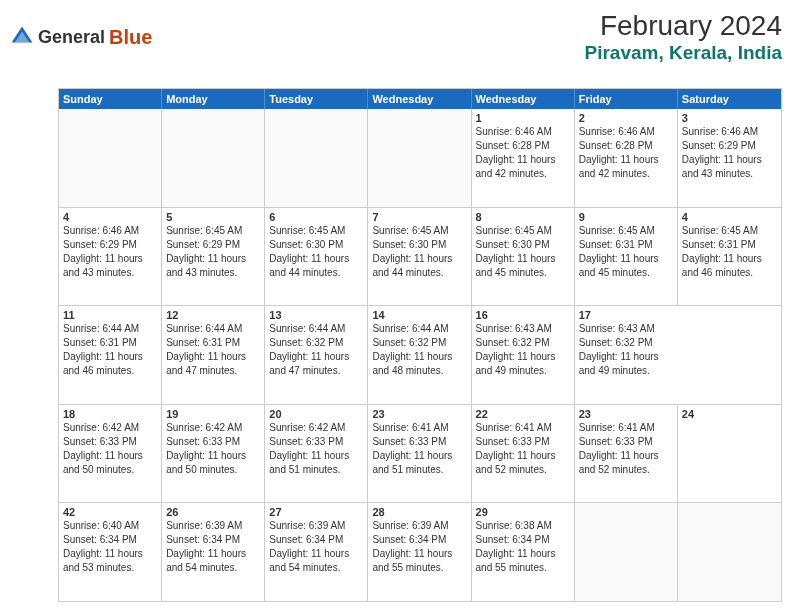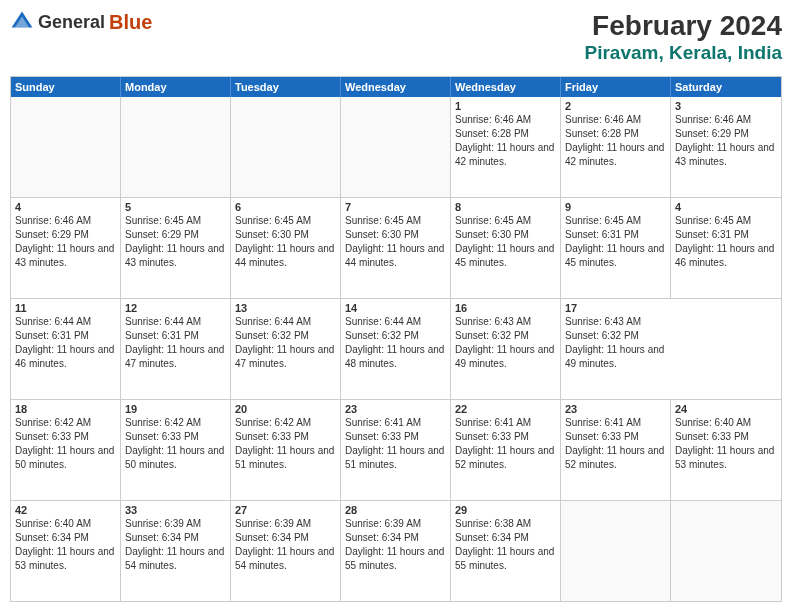--- a/index.html
+++ b/index.html
@@ -13,22 +13,22 @@
     .page {
       width: 792px;
       height: 612px;
       padding: 10px;
       display: flex;
       flex-direction: column;
     }
     .header {
       display: flex;
       justify-content: space-between;
-      align-items: flex-start;
-      margin-bottom: 12px;
+      align-items: center;
+      margin-bottom: 24px;
     }
     .logo {
       display: flex;
       align-items: center;
       gap: 4px;
     }
     .logo-text-general {
       font-size: 18px;
       font-weight: bold;
       color: #333;
@@ -41,32 +41,33 @@
     .logo-icon {
       width: 24px;
       height: 24px;
     }
     .title-area {
       text-align: right;
     }
     .month-year {
       font-size: 28px;
       color: #333;
-      font-weight: bold;
+      font-weight: normal;
     }
     .location {
       font-size: 19px;
       color: #0f766e;
       font-weight: bold;
     }
     .calendar {
       flex: 1;
       display: flex;
       flex-direction: column;
       border: 1px solid #ccc;
+      margin-left: 48px;
     }
     .cal-header {
       display: grid;
       grid-template-columns: repeat(7, 1fr);
       background: #1a6bbf;
     }
     .cal-header-cell {
       color: #fff;
       font-size: 11px;
       font-weight: bold;
@@ -279,34 +280,31 @@
 Daylight: 11 hours and 52 minutes.</div>
           </div>
           <div class="cal-cell">
             <span class="day-num">23</span>
             <div class="day-info">Sunrise: 6:41 AM
 Sunset: 6:33 PM
 Daylight: 11 hours and 52 minutes.</div>
           </div>
           <div class="cal-cell">
             <span class="day-num">24</span>
-            <div class="day-info">Sunrise: 6:40 AM
-Sunset: 6:33 PM
-Daylight: 11 hours and 53 minutes.</div>
           </div>
         </div>
         <div class="cal-row">
           <div class="cal-cell">
             <span class="day-num">42</span>
             <div class="day-info">Sunrise: 6:40 AM
 Sunset: 6:34 PM
 Daylight: 11 hours and 53 minutes.</div>
           </div>
           <div class="cal-cell">
-            <span class="day-num">33</span>
+            <span class="day-num">26</span>
             <div class="day-info">Sunrise: 6:39 AM
 Sunset: 6:34 PM
 Daylight: 11 hours and 54 minutes.</div>
           </div>
           <div class="cal-cell">
             <span class="day-num">27</span>
             <div class="day-info">Sunrise: 6:39 AM
 Sunset: 6:34 PM
 Daylight: 11 hours and 54 minutes.</div>
           </div>

